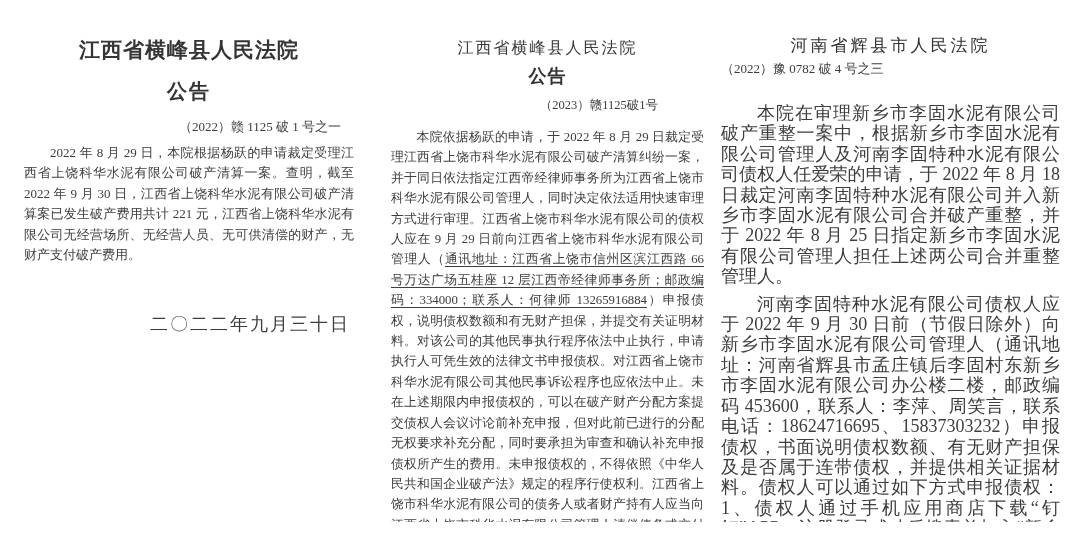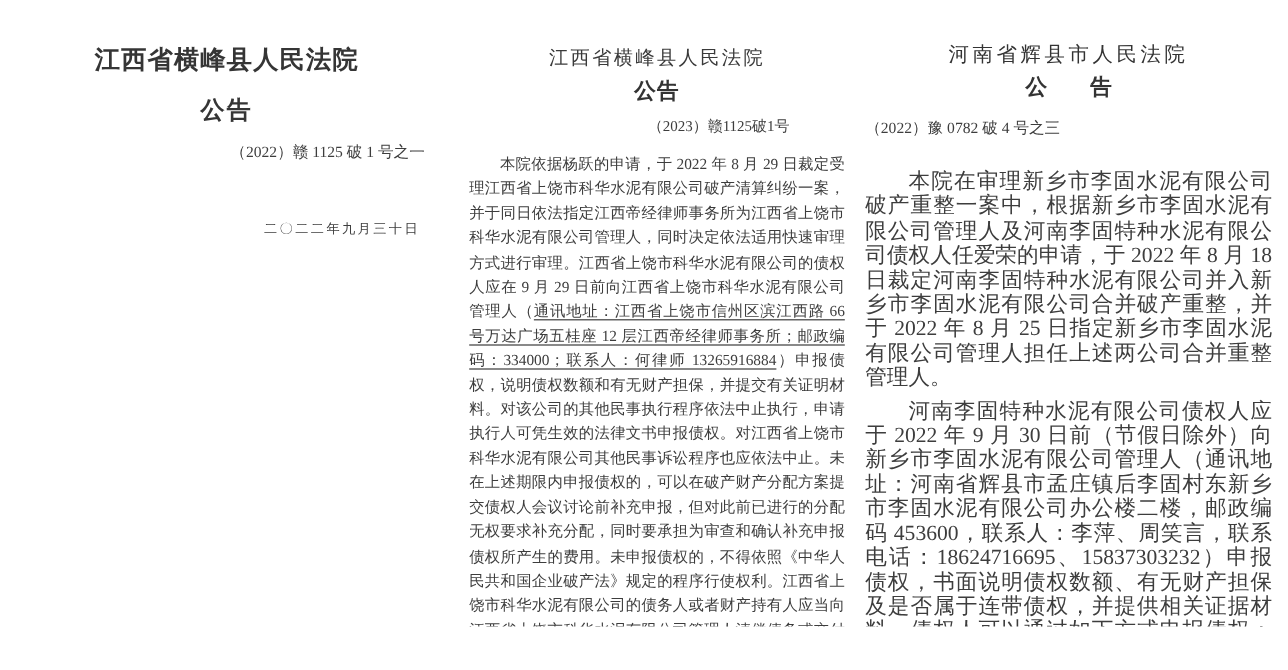--- a/index.html
+++ b/index.html
@@ -20,28 +20,28 @@
   
   .n1 { left: 24px; top: 36px; width: 330px; }
   .n1 .court {
     font-size: 21px; font-weight: bold; text-align: center;
     letter-spacing: 1px; margin: 0 0 14px 0; color: #353535;
   }
   .n1 .title {
     font-size: 20px; font-weight: bold; text-align: center;
     letter-spacing: 2px; margin: 0 0 13px 0; color: #353535;
   }
-  .n1 .case { font-size: 13px; text-align: right; margin: 0 0 7px 0; }
+  .n1 .case { font-size: 13px; text-align: right; margin: 0 13px 7px 0; }
   .n1 p {
     font-size: 13px; line-height: 20.4px; text-align: justify;
     text-indent: 2em; margin: 0;
   }
   .n1 .closing { text-align: left; }
   .n1 .date {
-    font-size: 11px; text-align: right; letter-spacing: 2px;
+    font-size: 18px; text-align: right; letter-spacing: 2px;
     margin-top: 47px; padding-right: 4px;
   }
 
   
   .n2 { left: 387px; top: 38px; width: 321px; }
   .n2 .court {
     font-size: 16px; font-weight: normal; text-align: center;
     letter-spacing: 2px; margin: 0 0 5px 0; color: #3a3a3a;
   }
   .n2 .title {
@@ -73,31 +73,31 @@
 </style>
 </head>
 <body>
 
 <div class="page">
 
   <section class="notice n1">
     <h1 class="court">江西省横峰县人民法院</h1>
     <h2 class="title">公告</h2>
     <div class="case">（2022）赣 1125 破 1 号之一</div>
+    <p>2022 年 8 月 29 日，本院根据杨跃的申请裁定受理江西省上饶科华水泥有限公司破产清算一案。查明，截至 2022 年 9 月 30 日，江西省上饶科华水泥有限公司破产清算案已发生破产费用共计 221 元，江西省上饶科华水泥有限公司无经营场所、无经营人员、无可供清偿的财产，无财产支付破产费用。</p>
     <div class="date">二〇二二年九月三十日</div>
   </section>
 
   <section class="notice n2">
     <h1 class="court">江西省横峰县人民法院</h1>
     <h2 class="title">公告</h2>
     <div class="case">（2023）赣1125破1号</div>
     <p><span>本院依据杨跃的申请，于 2022 年 8 月 29 日裁定受理江西省上饶市科华水泥有限公司破产清算纠纷一案，并于同日依法指定江西帝经律师事务所为江西省上饶市科华水泥有限公司管理人，同时决定依法适用快速审理方式进行审理。江西省上饶市科华水泥有限公司的债权人应在 9 月 29 日前向江西省上饶市科华水泥有限公司管理人（</span><span class="u">通讯地址：江西省上饶市信州区滨江西路 66 号万达广场五桂座 12 层江西帝经律师事务所；邮政编码：334000；联系人：何律师 13265916884</span><span>）申报债权，说明债权数额和有无财产担保，并提交有关证明材料。对该公司的其他民事执行程序依法中止执行，申请执行人可凭生效的法律文书申报债权。对江西省上饶市科华水泥有限公司其他民事诉讼程序也应依法中止。未在上述期限内申报债权的，可以在破产财产分配方案提交债权人会议讨论前补充申报，但对此前已进行的分配无权要求补充分配，同时要承担为审查和确认补充申报债权所产生的费用。未申报债权的，不得依照《中华人民共和国企业破产法》规定的程序行使权利。江西省上饶市科华水泥有限公司的债务人或者财产持有人应当向江西省上饶市科华水泥有限公司管理人清偿债务或交付财产。</span></p>
   </section>
 
   <section class="notice n3">
     <h1 class="court">河南省辉县市人民法院</h1>
-    <h2 class="title">公　　告</h2>
     <div class="case">（2022）豫 0782 破 4 号之三</div>
     <p>本院在审理新乡市李固水泥有限公司破产重整一案中，根据新乡市李固水泥有限公司管理人及河南李固特种水泥有限公司债权人任爱荣的申请，于 2022 年 8 月 18 日裁定河南李固特种水泥有限公司并入新乡市李固水泥有限公司合并破产重整，并于 2022 年 8 月 25 日指定新乡市李固水泥有限公司管理人担任上述两公司合并重整管理人。</p>
     <p>河南李固特种水泥有限公司债权人应于 2022 年 9 月 30 日前（节假日除外）向新乡市李固水泥有限公司管理人（通讯地址：河南省辉县市孟庄镇后李固村东新乡市李固水泥有限公司办公楼二楼，邮政编码 453600，联系人：李萍、周笑言，联系电话：18624716695、15837303232）申报债权，书面说明债权数额、有无财产担保及是否属于连带债权，并提供相关证据材料。债权人可以通过如下方式申报债权：1、债权人通过手机应用商店下载“钉钉”APP，注册登录成功后搜索并加入“新乡市李固水泥有限公司债权人会议群”，债权人进群后，管理人将通过钉钉群聊发送债权申报链接或二维码，届时可通过点击链接或扫描二维码自行申报债权。网上申报债权后三日内，债权人应将纸质申报材料原件提交至管理人办公处。2、疫情低风险区债权人可到管理人办公</p>
   </section>
 
 </div>
 
 </body></html>

